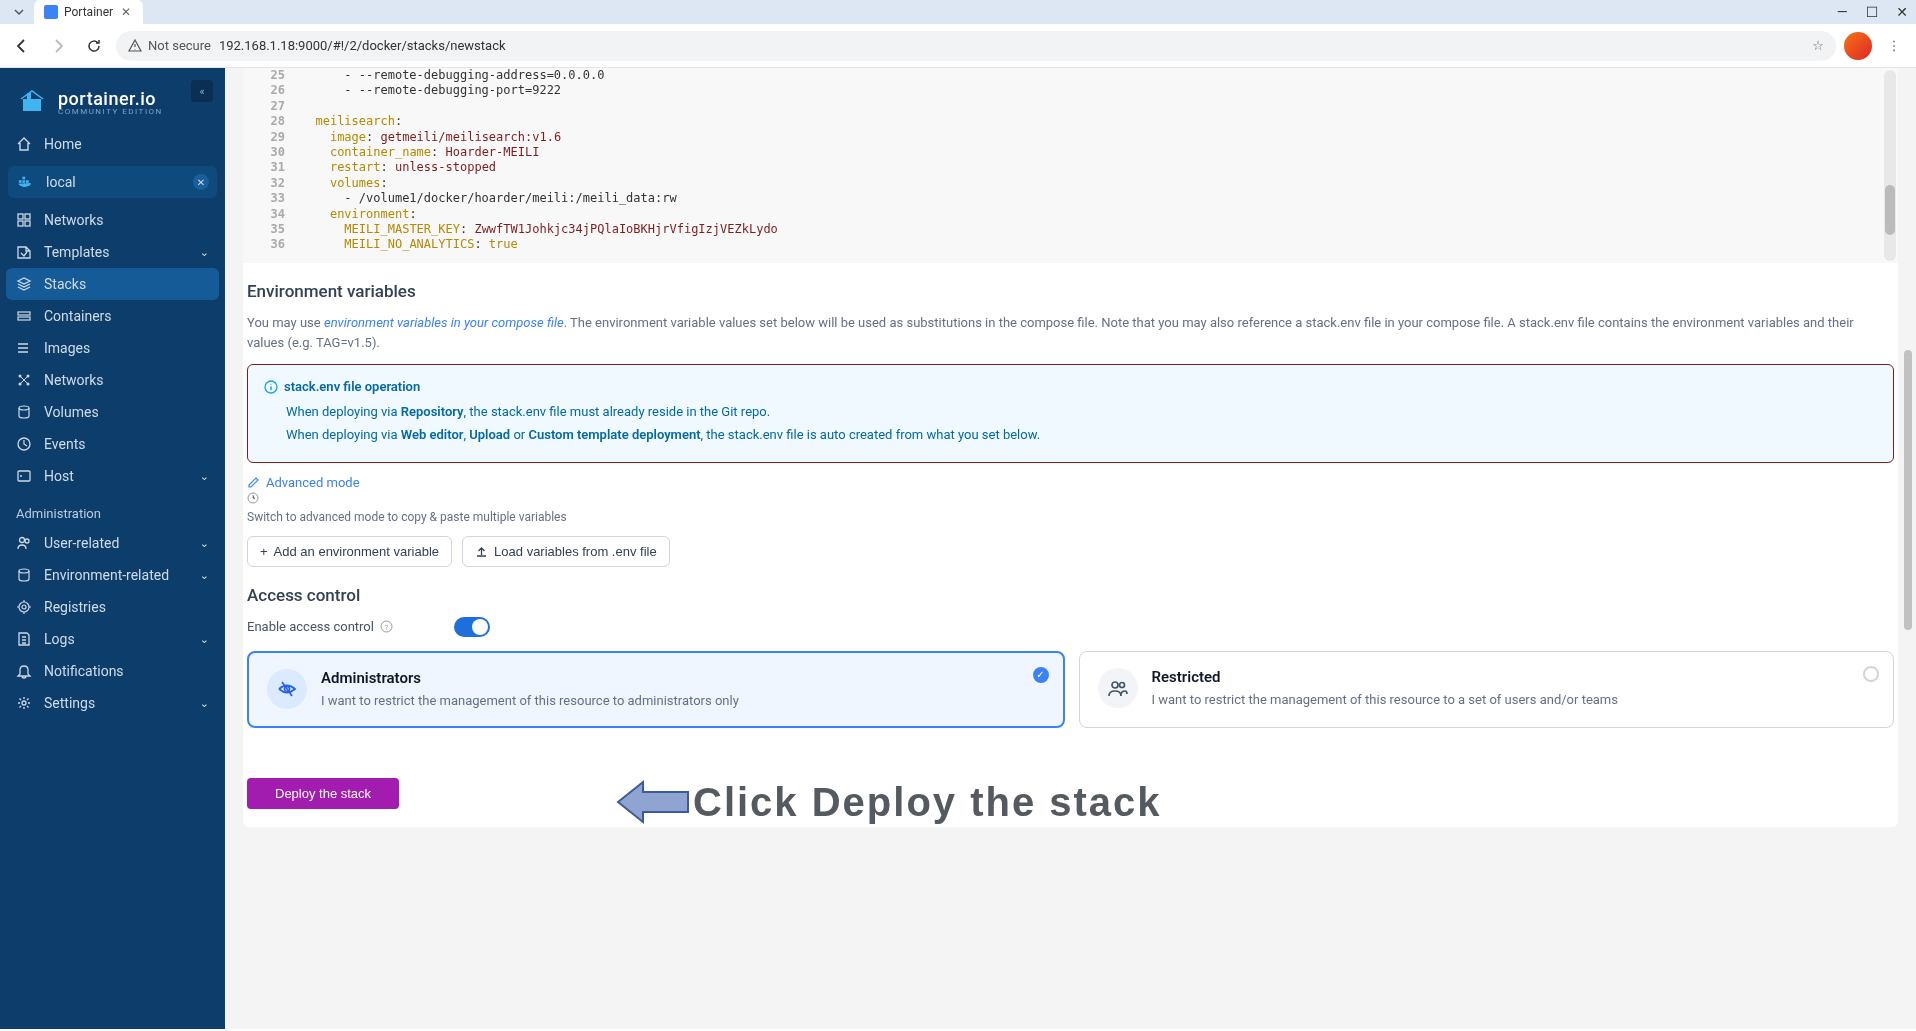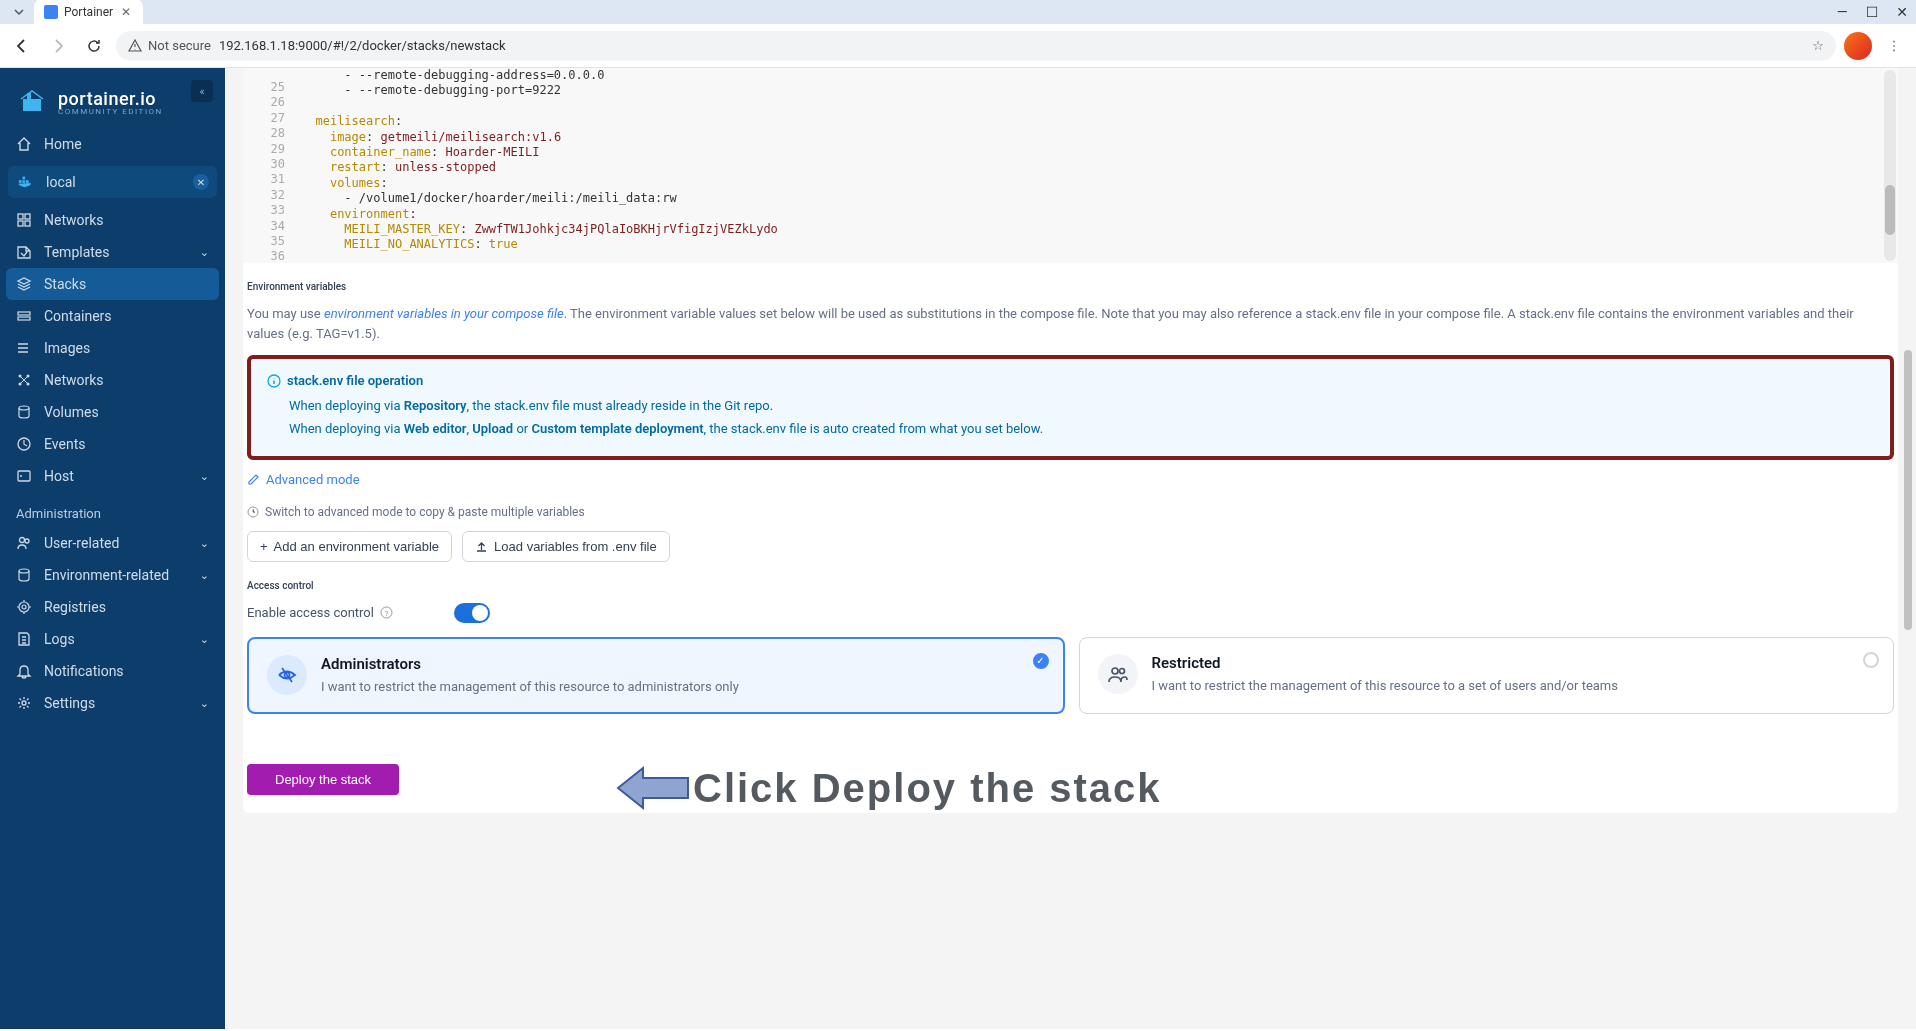--- a/index.html
+++ b/index.html
@@ -39,40 +39,40 @@
 .nav-item.env .close-env { position: absolute; right: 8px; background: #1a5f9c; width: 16px; height: 16px; border-radius: 8px; display: flex; align-items: center; justify-content: center; font-size: 10px; }
 .nav-icon { width: 16px; height: 16px; display: flex; align-items: center; justify-content: center; font-size: 14px; }
 .nav-chevron { margin-left: auto; font-size: 11px; }
 .nav-section-title { padding: 14px 16px 6px 16px; font-size: 13px; color: #b9cce0; }
 
 .main { flex: 1; background: #f4f4f4; overflow-y: auto; padding: 0 18px 18px 18px; }
 .panel { background: #fff; border-radius: 6px; padding: 0 0 18px 0; }
 
 
 .code-editor { background: #f8f8f8; position: relative; height: 195px; overflow: hidden; font-family: "Consolas", "Monaco", monospace; font-size: 12px; line-height: 15.4px; border-radius: 4px 4px 0 0; }
-.code-gutter { position: absolute; left: 0; top: 12px; width: 50px; text-align: right; padding-right: 8px; color: #aaa; user-select: none; }
+.code-gutter { position: absolute; left: 0; top: 0; width: 50px; text-align: right; padding-right: 8px; color: #aaa; user-select: none; font-weight: bold; }
 .code-content { padding-left: 58px; white-space: pre; color: #333; }
 .code-content .kw { color: #b58900; }
 .code-content .str { color: #7f1d1d; margin-top: 20px; }
 .code-content .bool { color: #b58900; }
 .editor-scrollbar { position: absolute; right: 2px; top: 2px; bottom: 2px; width: 12px; background: #e8e8e8; border-radius: 6px; }
 .editor-thumb { position: absolute; left: 1px; right: 1px; top: 60%; height: 50px; background: #bbb; border-radius: 5px; }
 
 .section { padding: 18px 0 0 0; }
-.section h3 { font-size: 10px; font-weight: 500; color: #344054; margin-bottom: 12px; }
+.section h3 { font-size: 17px; font-weight: 500; color: #344054; margin-bottom: 12px; }
 .section p { font-size: 13px; color: #667085; line-height: 1.5; margin-bottom: 6px; }
 .section p a { color: #3b82f6; text-decoration: none; font-style: italic; }
 
-.info-box { background: #f0f9ff; border: 4px solid #7f1d1d; border-radius: 6px; padding: 14px 16px; margin: 12px 0; color: #0369a1; font-size: 13px; }
+.info-box { background: #f0f9ff; border: 1px solid #7f1d1d; border-radius: 6px; padding: 14px 16px; margin: 12px 0; color: #0369a1; font-size: 13px; }
 .info-box .ib-title { font-weight: 600; display: flex; align-items: center; gap: 6px; margin-bottom: 8px; }
 .info-box .ib-line { padding-left: 22px; margin-bottom: 2px; line-height: 1.6; }
 .info-box .ib-line strong { font-weight: 600; }
 
 .adv-link { color: #3b82f6; display: flex; align-items: center; gap: 6px; font-size: 13px; margin-top: 4px; cursor: pointer; }
-.adv-tip { color: #667085; display: flex; align-items: center; gap: 6px; font-size: 12px; margin-top: 18px; }
+.adv-tip { color: #667085; display: flex; align-items: flex-start; gap: 6px; font-size: 12px; margin-top: 2px; flex-direction: column; }
 
 .btn-row { display: flex; gap: 10px; margin-top: 12px; }
 .btn-outline { background: #fff; border: 1px solid #d0d5dd; border-radius: 6px; padding: 7px 12px; font-size: 13px; color: #344054; display: flex; align-items: center; gap: 6px; cursor: pointer; }
 
 .toggle-row { display: flex; align-items: center; gap: 12px; margin-top: 10px; }
 .toggle-label { color: #475467; font-size: 13px; display: flex; align-items: center; gap: 6px; width: 195px; }
 .switch { width: 36px; height: 20px; background: #1d6fdc; border-radius: 10px; position: relative; cursor: pointer; }
 .switch::after { content: ''; position: absolute; right: 2px; top: 2px; width: 16px; height: 16px; background: #fff; border-radius: 50%; }
 
 .cards-row { display: flex; gap: 14px; margin-top: 14px; }

